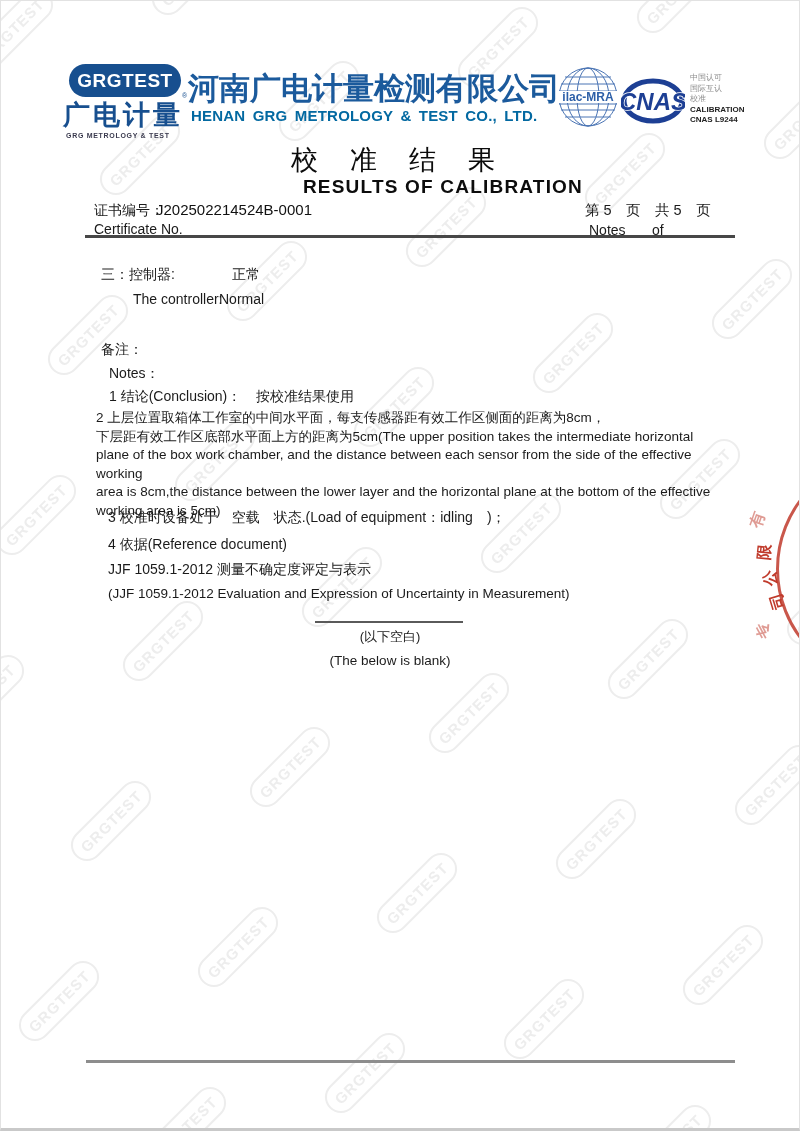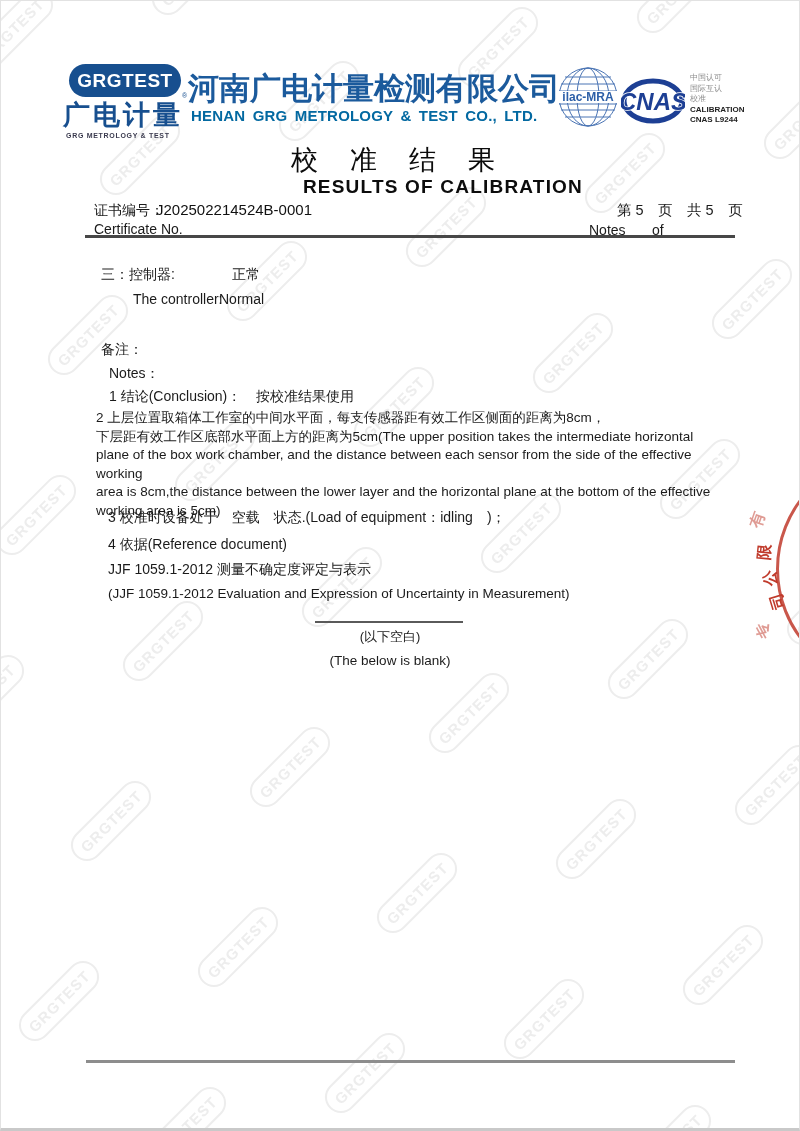--- a/index.html
+++ b/index.html
@@ -29,21 +29,21 @@
   .ilac{left:556px;top:65px;}
   .cnas{left:620px;top:76px;}
   .accr{left:689px;top:72px;font-size:8px;color:#8f8f8f;line-height:10.5px;}
   .accr .b{color:#222;font-weight:bold;}
   
   .title-cn{left:0;width:800px;top:141px;text-align:center;font-size:27px;font-weight:normal;color:#0c0c0c;letter-spacing:32px;text-indent:16px;}
   .title-en{left:0;width:800px;top:175px;text-align:center;font-size:19px;font-weight:600;letter-spacing:1.2px;color:#0c0c0c;margin-left:42px;}
   
   .cert-cn-label{left:93px;top:201px;font-size:14px;}
   .cert-no{left:155px;top:200px;font-size:15px;font-weight:500;color:#111;}
-  .page-cn{left:616px;top:200px;font-size:14.5px;}
+  .page-cn{left:584px;top:200px;font-size:14.5px;}
   .cert-en{left:93px;top:220px;font-size:14px;}
   .page-en{left:588px;top:221px;font-size:14px;}
   .of-en{left:651px;top:221px;font-size:14px;}
   .rule-top{left:84px;top:234px;width:650px;height:3px;background:#474747;}
   
   .b14{font-size:14px;color:#1b1b1b;text-align:right;}
   .r-ctl-cn-label{left:100px;top:265px;}
   .r-ctl-cn-value{left:231px;top:265px;}
   .r-ctl-en-label{left:108px;top:290px;margin-left:24px;}
   .r-ctl-en-value{left:218px;top:290px;}

